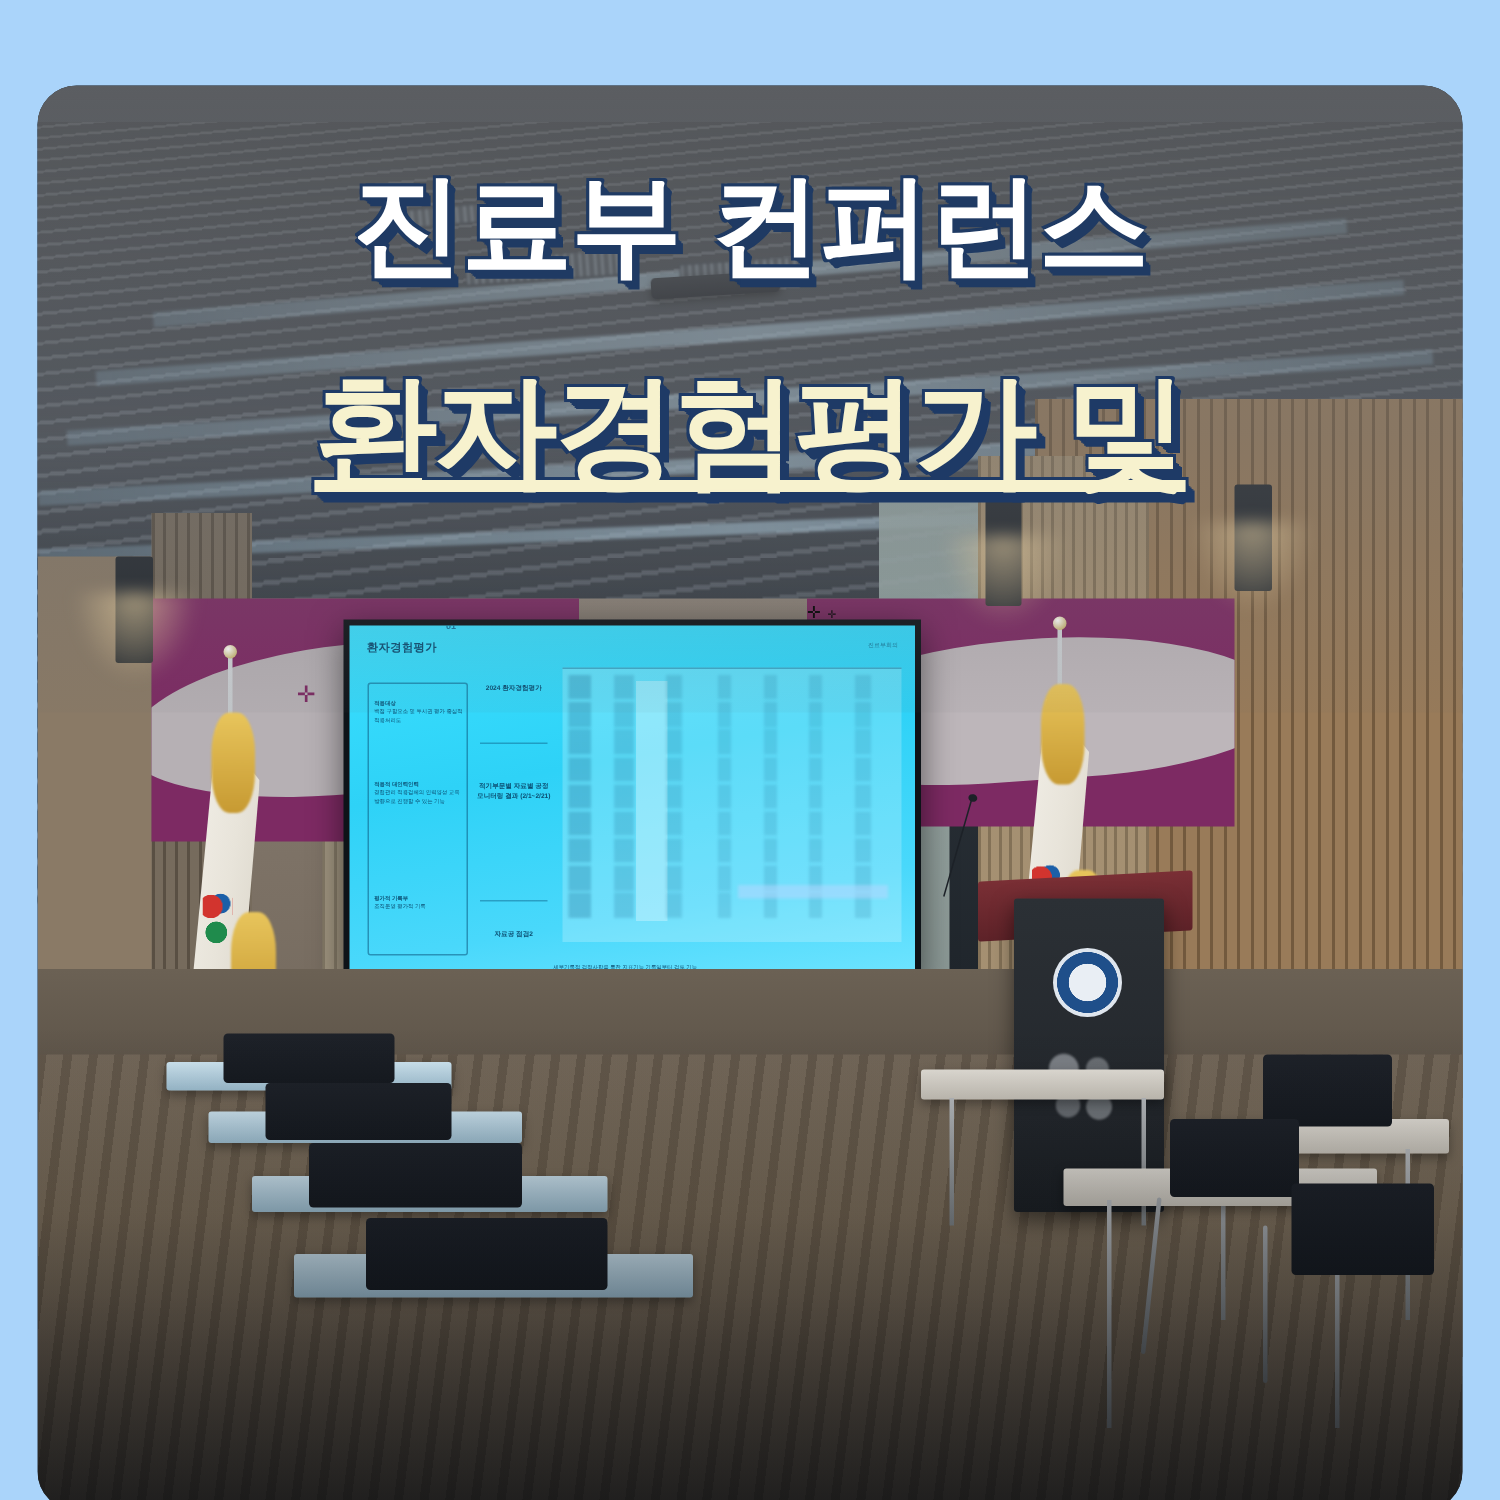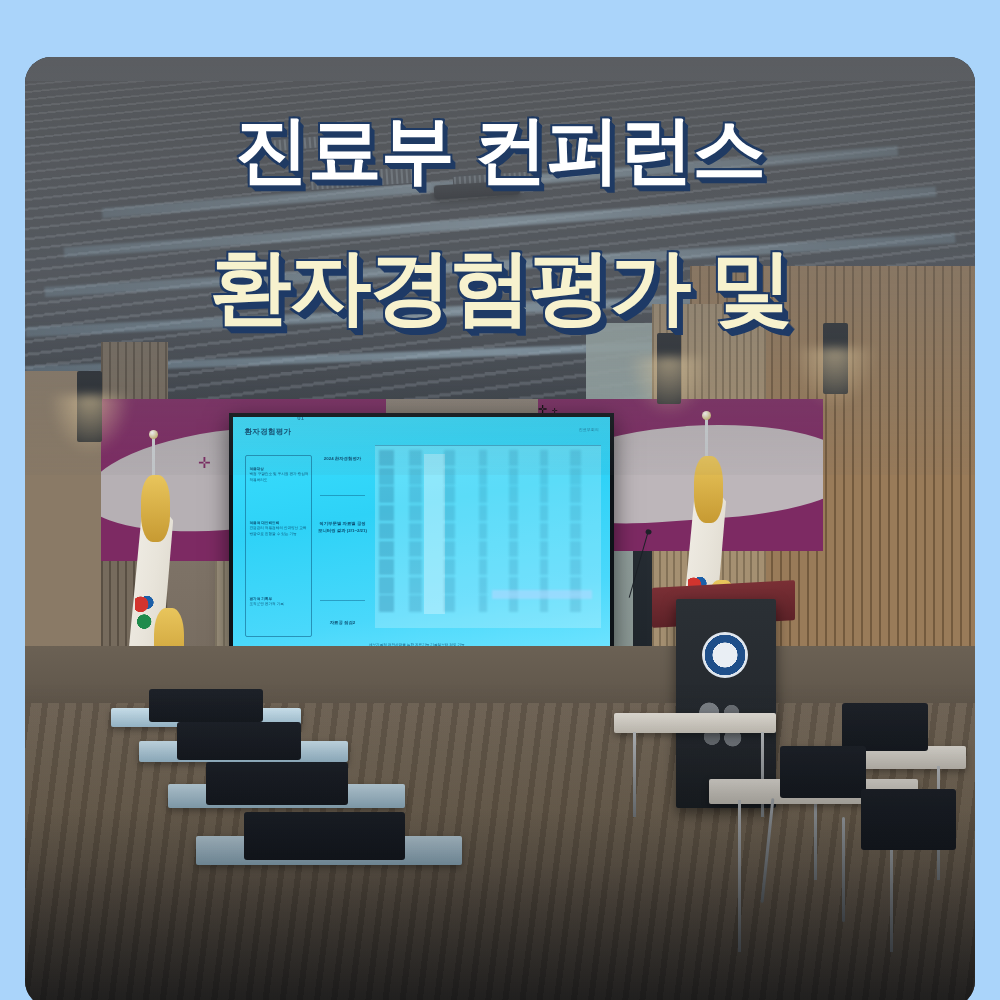--- a/index.html
+++ b/index.html
@@ -428,20 +428,21 @@
       -2px -2px 0 #1f3a63, 2px -2px 0 #1f3a63, -2px 2px 0 #1f3a63,
       0 0 2px #1f3a63;
   }
   .t2{
     top:176px; font-size:82px; color:#f7f2ce;
     letter-spacing:-2px;
     text-shadow:
       6px 7px 0 #1e3a66, 5px 6px 0 #1e3a66, 4px 5px 0 #1e3a66,
       3px 4px 0 #1e3a66, 2px 3px 0 #1e3a66, 1px 2px 0 #1e3a66,
       -2px -2px 0 #1e3a66, 2px -2px 0 #1e3a66, -2px 2px 0 #1e3a66;
+    text-decoration: underline;
   }
   .t3{
     top:302px; font-size:82px; color:#f7f2ce;
     letter-spacing:-1px;
     text-shadow:
       6px 7px 0 #1e3a66, 5px 6px 0 #1e3a66, 4px 5px 0 #1e3a66,
       3px 4px 0 #1e3a66, 2px 3px 0 #1e3a66, 1px 2px 0 #1e3a66,
       -2px -2px 0 #1e3a66, 2px -2px 0 #1e3a66, -2px 2px 0 #1e3a66;
   }
 </style>

